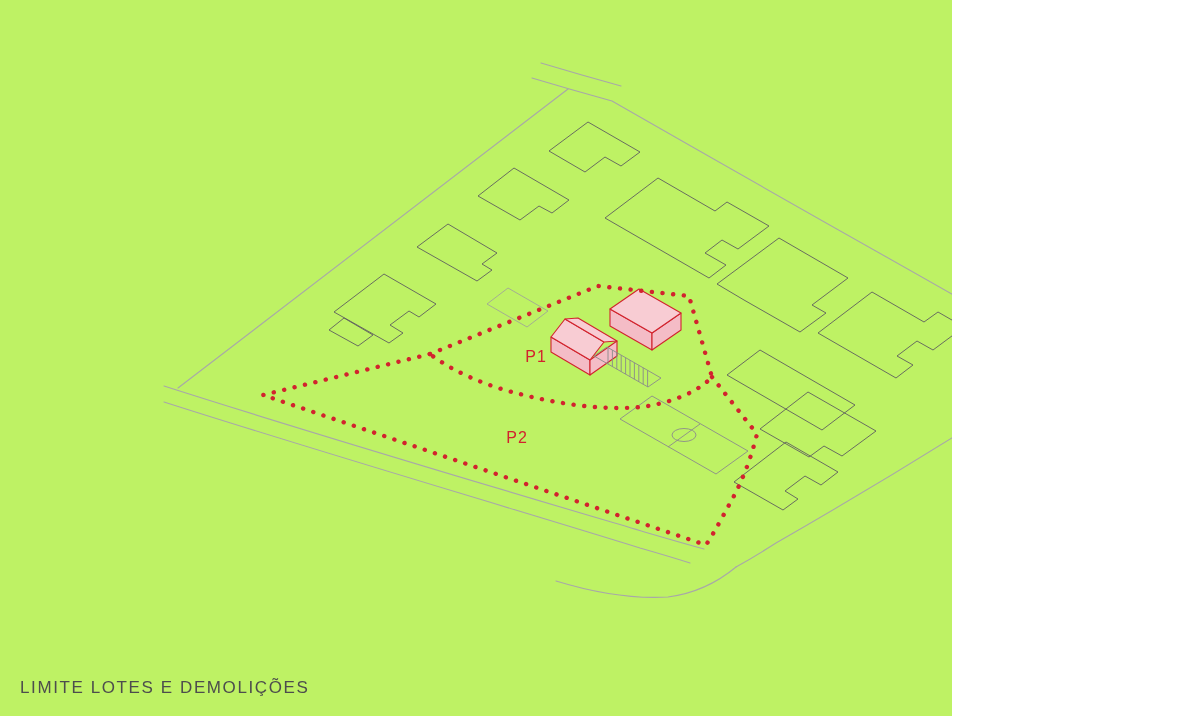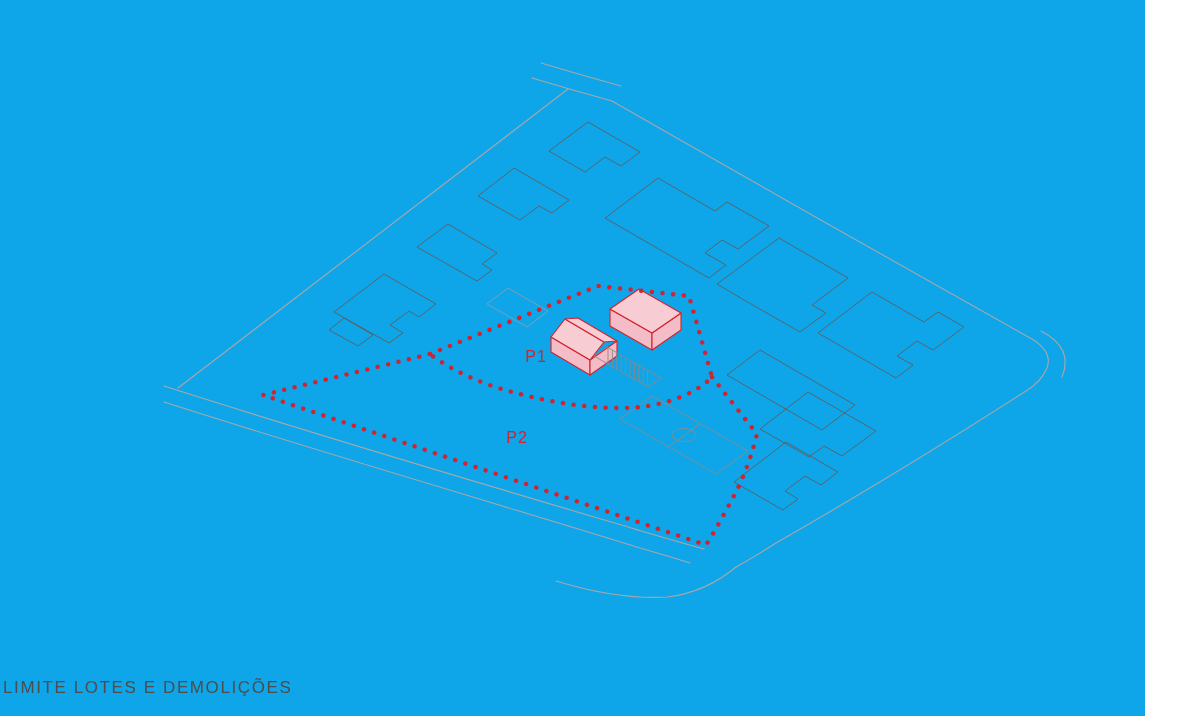--- a/index.html
+++ b/index.html
@@ -6,33 +6,33 @@
     --accent-red:#d2232e;
     --demolition-pink:#f8ccd3;
     --demolition-pink-dark:#f4bcc6;
     --building-line:#5f5f5f;
     --street-line:#a8a8a8;
     --caption-text:#4d4d4d;
   }
   *{box-sizing:border-box;}
   html,body{margin:0;padding:0;background:#ffffff;}
   body{width:1200px;height:716px;font-family:"Liberation Sans",sans-serif;}
-  .stage{position:relative;width:1145px;height:716px;background:#0ea5e9;overflow:hidden;text-decoration:underline;}
+  .stage{position:relative;width:952px;height:716px;background:#bef264;overflow:hidden;text-decoration:underline;}
   .stage svg{position:absolute;left:0;top:0;}
   .street{fill:none;stroke:var(--street-line);stroke-width:1.1;stroke-linecap:round;}
   .bldg{fill:none;stroke:var(--building-line);stroke-width:0.9;stroke-linejoin:round;}
   .faint{fill:none;stroke:#9d9d9d;stroke-width:0.8;stroke-linejoin:round;}
   .court{fill:none;stroke:#8b8b8b;stroke-width:0.9;stroke-linejoin:round;}
   .dots{fill:none;stroke:var(--accent-red);stroke-width:4.4;stroke-linecap:round;stroke-dasharray:0.1 10.6;}
   .pink-top{fill:var(--demolition-pink);stroke:var(--accent-red);stroke-width:1.1;stroke-linejoin:round;}
   .pink-wall{fill:var(--demolition-pink-dark);stroke:var(--accent-red);stroke-width:1.1;stroke-linejoin:round;}
   .deck{fill:none;stroke:#8a8a8a;stroke-width:0.9;stroke-linejoin:round;}
   .hatch{stroke:#8a8a8a;stroke-width:0.9;}
   .lot-label{fill:var(--accent-red);font-family:"Liberation Sans",sans-serif;font-size:16px;letter-spacing:1px;text-anchor:middle;}
-  .caption{position:absolute;left:3px;top:678px;color:var(--caption-text);font-size:17px;letter-spacing:1.6px;font-weight:400;}
+  .caption{position:absolute;left:20px;top:678px;color:var(--caption-text);font-size:17px;letter-spacing:1.6px;font-weight:400;}
 </style>
 </head>
 <body>
 
 <div class="stage">
   <svg width="1200" height="716" viewBox="0 0 1200 716">
 
     <g>
       <path class="street" d="M 532,78 Q 572,90 612,101 Q 820,220 1032,339 Q 1053,352 1047,368 Q 1041,382 1026,391 Q 900,472 776,543 Q 754,557 736,567"></path>
       <path class="street" d="M 1041,331 Q 1074,348 1062,377"></path>

